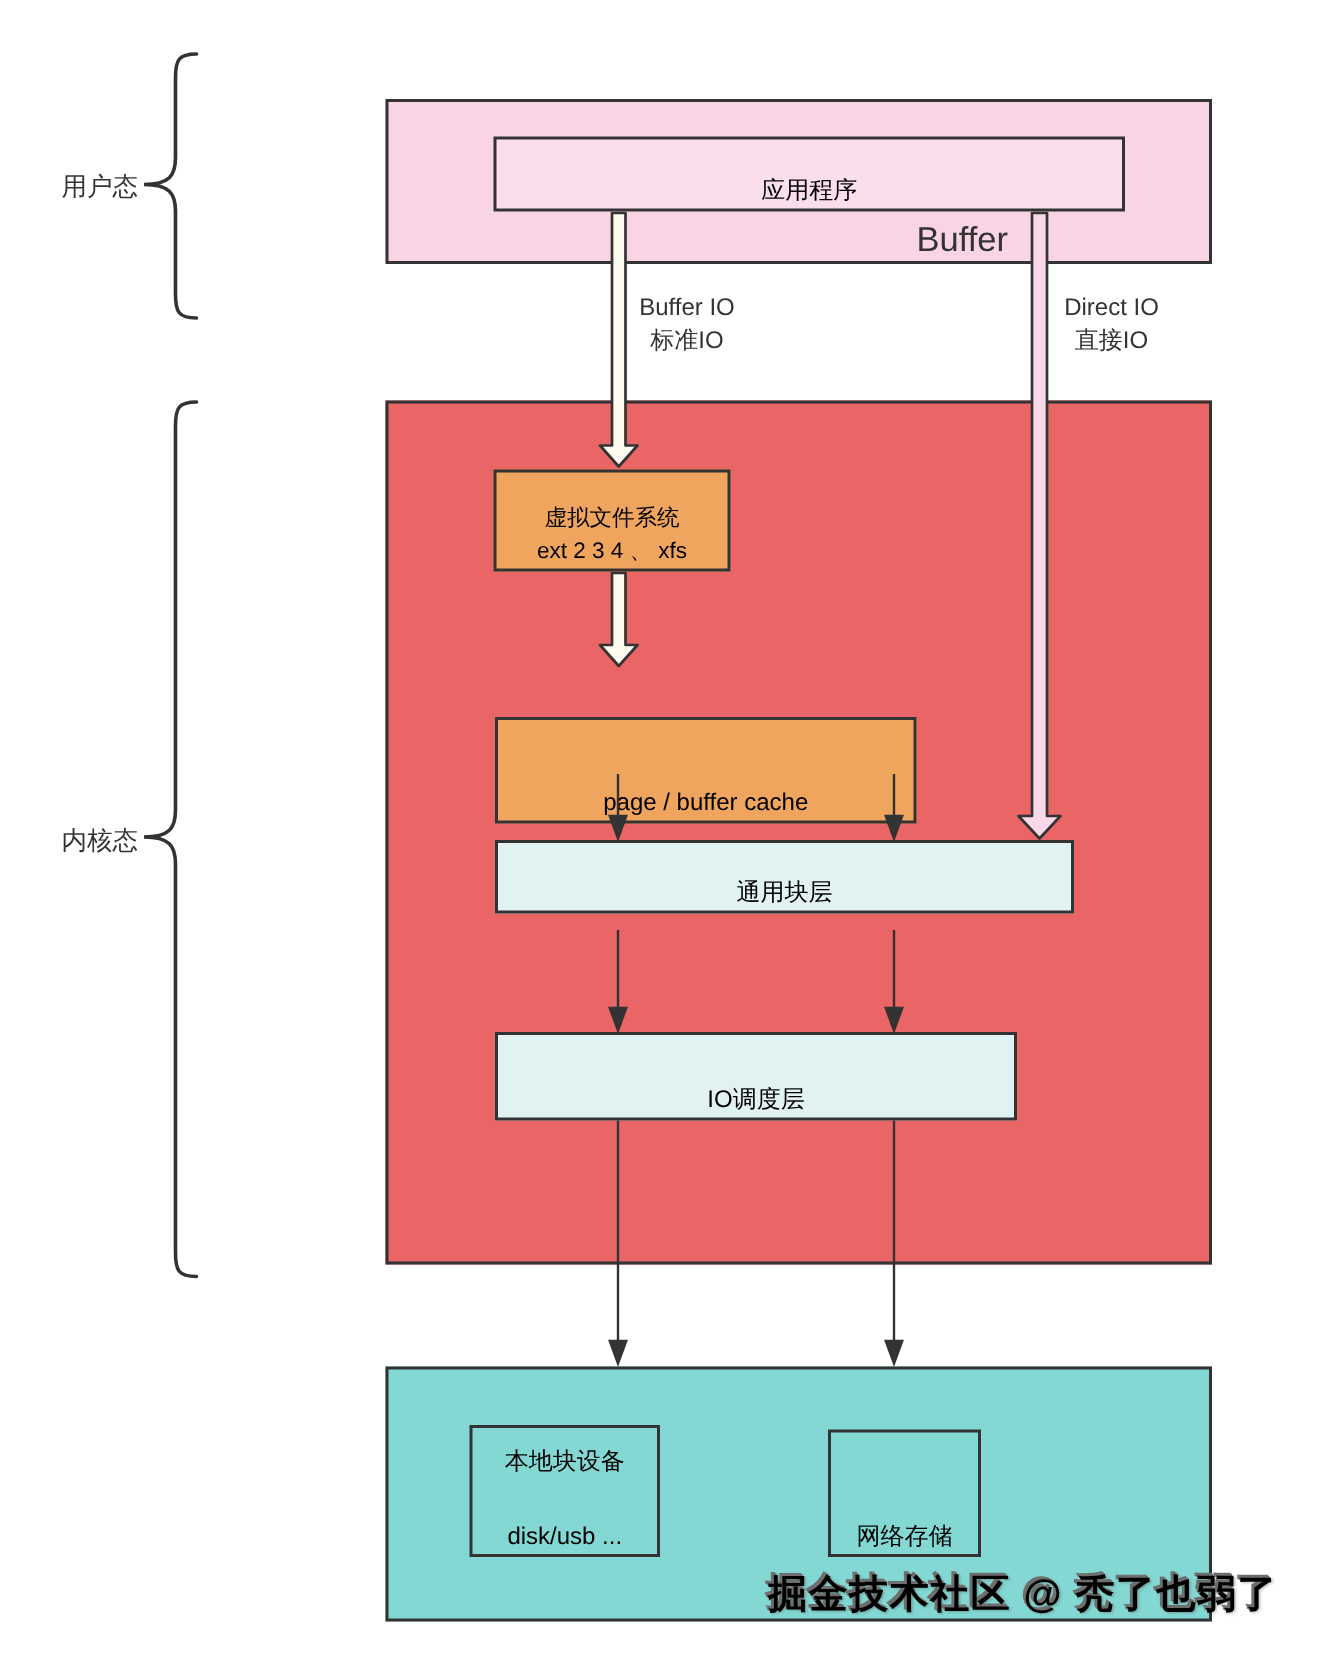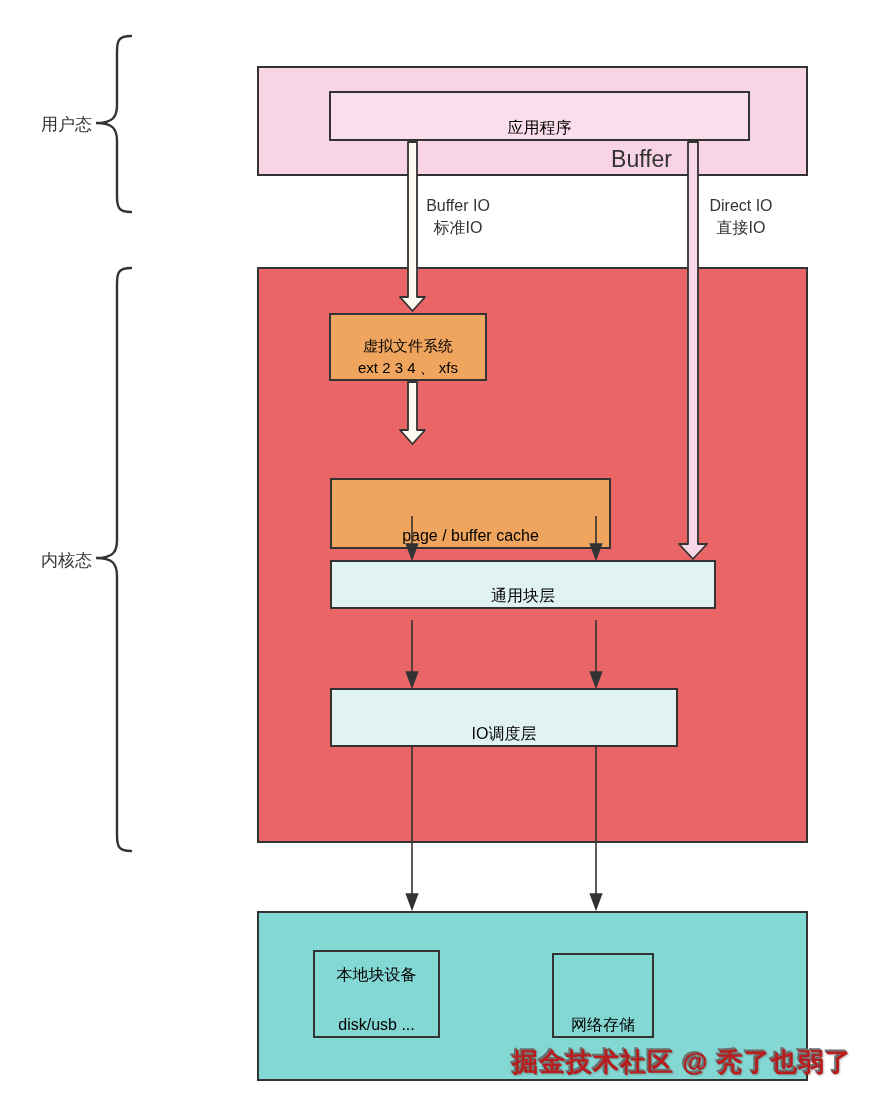--- a/index.html
+++ b/index.html
@@ -29,21 +29,21 @@
   .flow-label{
     position:absolute;width:120px;text-align:center;font-size:16px;line-height:22px;color:#333;
   }
   .buffer-io-label{left:398px;top:195px;}
   .direct-io-label{left:681px;top:195px;}
   .mode-label{position:absolute;left:30px;width:62px;font-size:17px;color:#333;text-align:right;}
   .user-mode-label{top:113px;}
   .kernel-mode-label{top:549px;}
   .watermark{
     position:absolute;left:440px;top:1045px;width:412px;text-align:right;
-    font-size:26px;font-weight:bold;color:#b91c1c;letter-spacing:1px;
+    font-size:26px;font-weight:bold;color:#000000;letter-spacing:1px;
     text-shadow:-2px -2px 0 #6e6e6e, -1px -1px 0 #6e6e6e, 1px 1px 2px rgba(60,60,60,.35);
     white-space:nowrap;
   }
   svg.overlay{position:absolute;left:0;top:0;pointer-events:none;}
 </style>
 </head>
 <body>
 
 <div id="stage">
 

